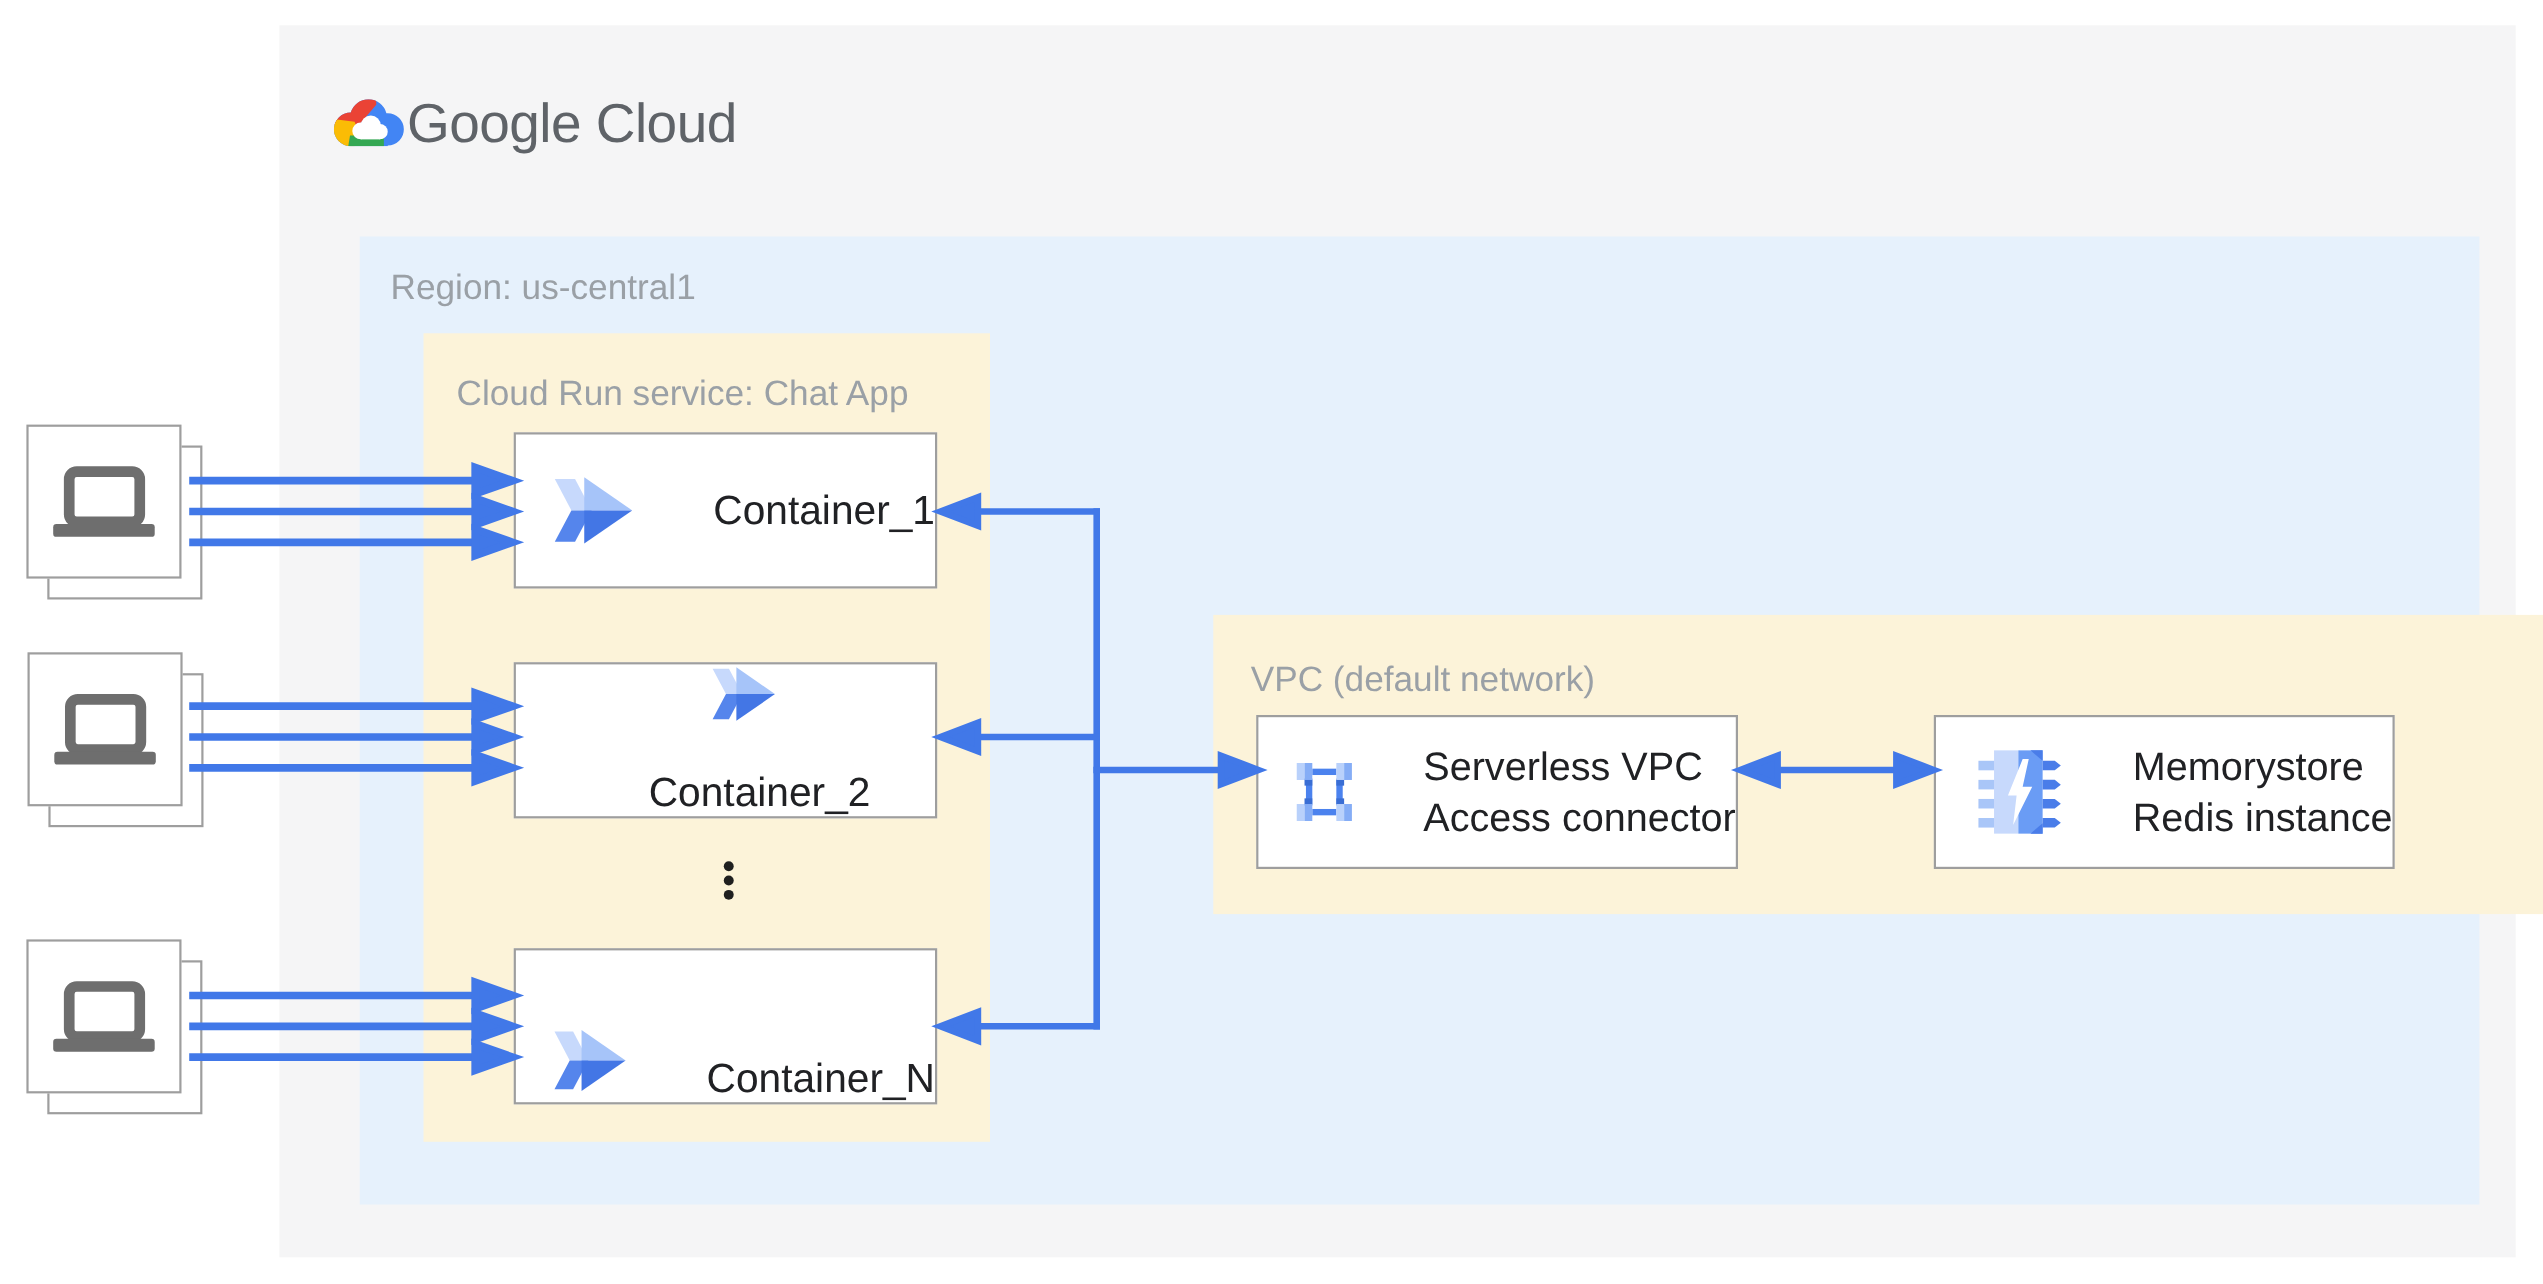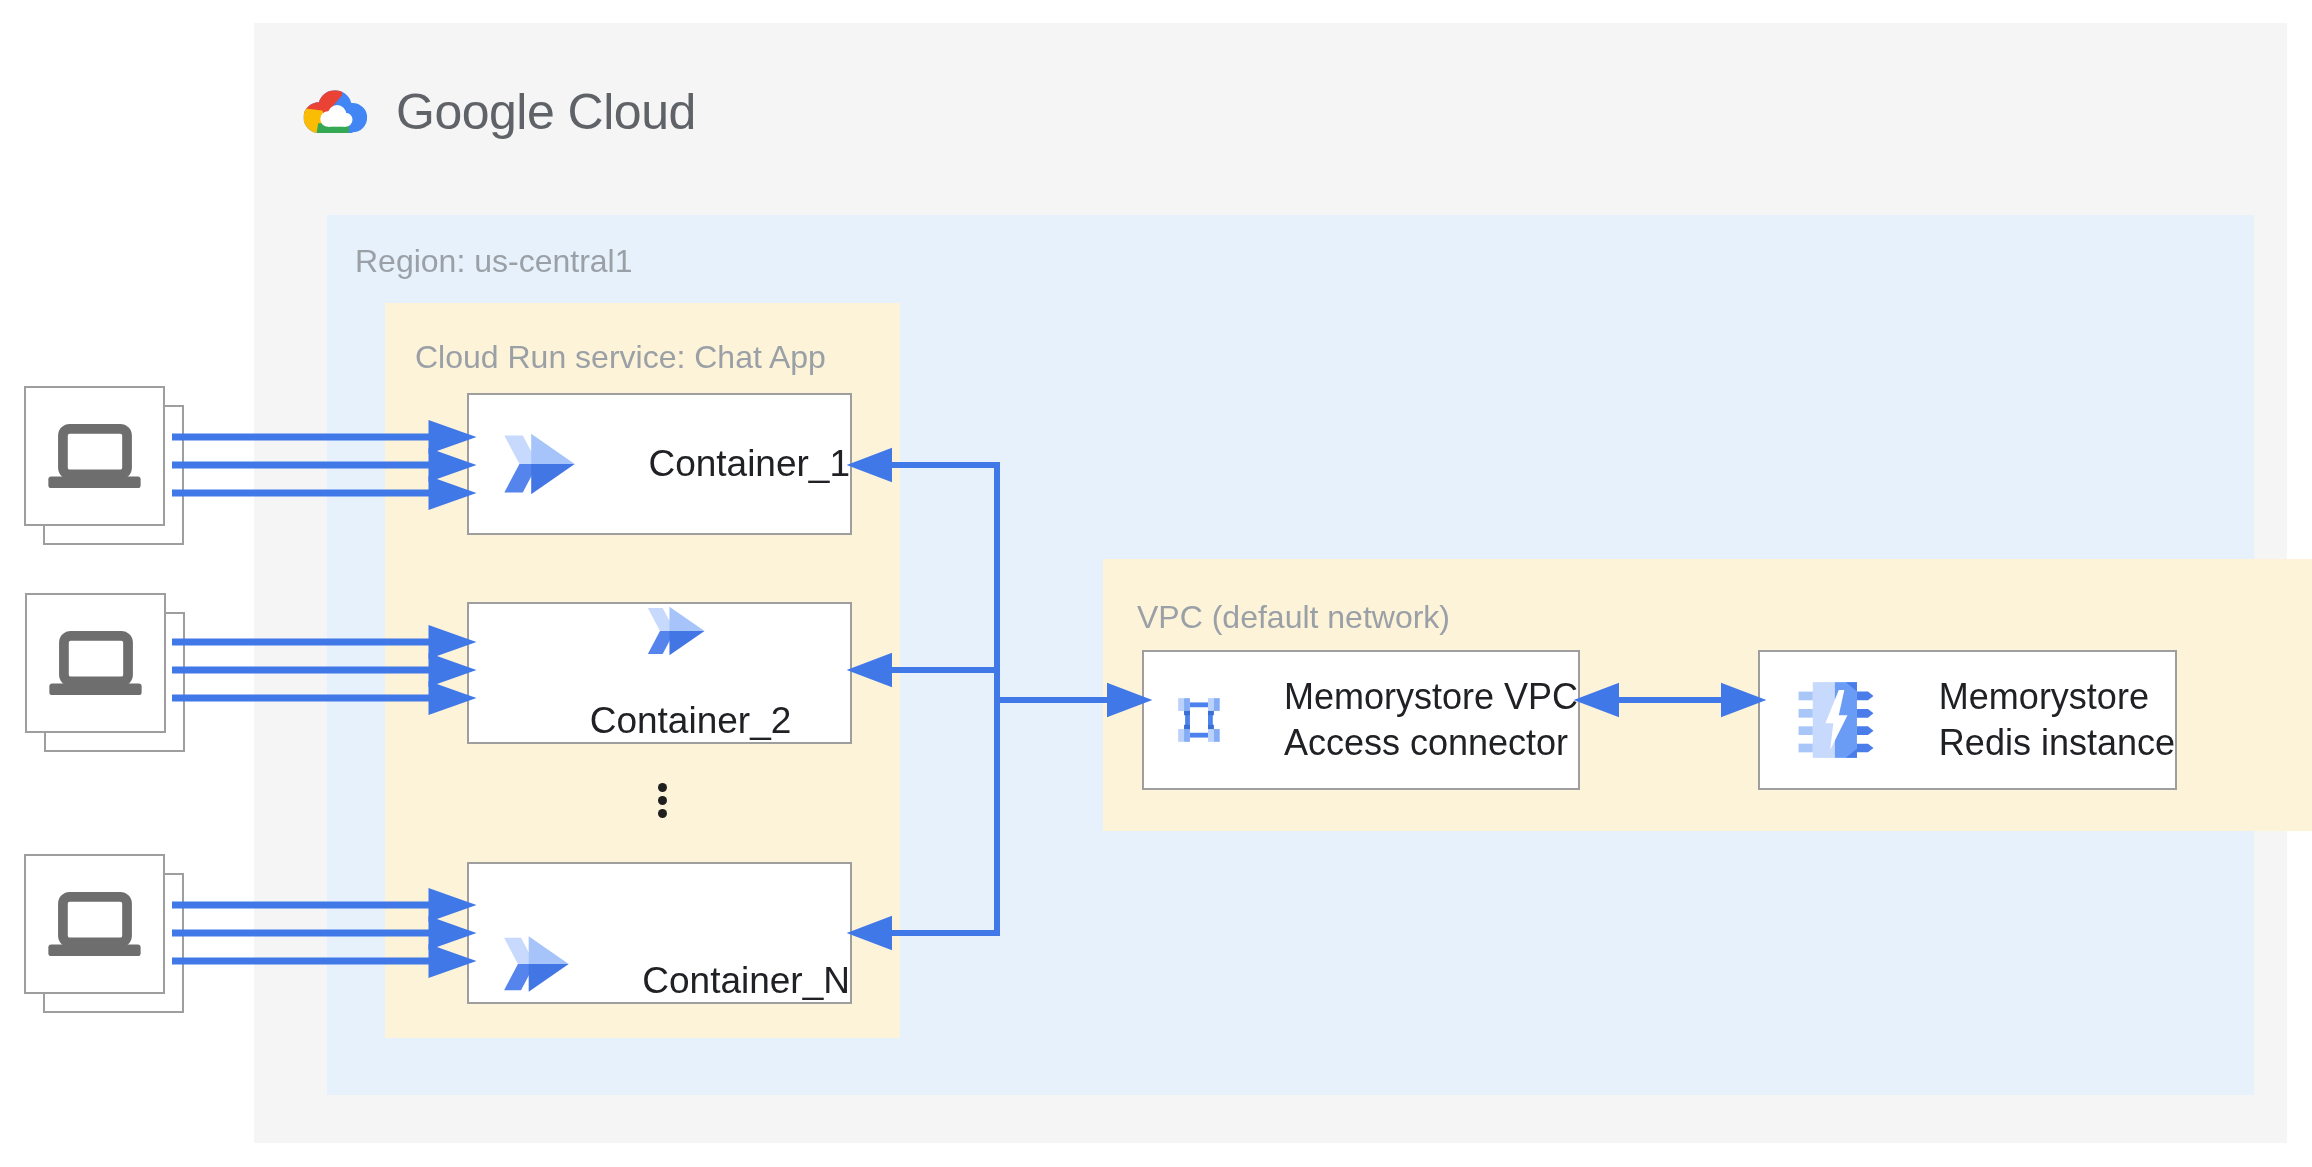--- a/index.html
+++ b/index.html
@@ -2,21 +2,21 @@
 <html><head>
 <meta charset="utf-8">
 <style>
   html,body{margin:0;padding:0;background:#fff;}
   *{box-sizing:border-box;}
   .canvas{
     position:relative;width:2312px;height:1167px;background:#ffffff;
     font-family:"Liberation Sans",sans-serif;overflow:hidden;
   }
   .panel{position:absolute;left:254px;top:23px;width:2033px;height:1120px;background:#f5f5f6;}
-  .logo{position:absolute;left:46px;top:58px;display:flex;align-items:center;gap:26px;}
+  .logo{position:absolute;left:46px;top:58px;display:flex;align-items:center;}
   .logo-text{font-size:50px;color:#5f6368;letter-spacing:-0.5px;white-space:nowrap;}
   .region{position:absolute;left:73px;top:192px;width:1927px;height:880px;background:#e6f1fc;}
   .zone-label{font-size:32px;color:#9aa0a6;white-space:nowrap;}
   .region>.zone-label{position:absolute;left:28px;top:28px;}
   .cloudrun{position:absolute;left:58px;top:88px;width:515px;height:735px;background:#fcf3d9;}
   .cloudrun>.zone-label{position:absolute;left:30px;top:36px;}
   .vpc{position:absolute;left:776px;top:309px;width:1220px;height:272px;background:#fcf3d9;margin-top:35px;}
   .vpc>.zone-label{position:absolute;left:34px;top:40px;}
   .node{
     position:absolute;background:#ffffff;border:2px solid #9e9e9e;
@@ -122,21 +122,21 @@
             <rect x="6" y="4" width="11" height="24" fill="#b9d1fb"></rect>
               <rect x="17" y="4" width="11" height="24" fill="#85adf6"></rect>
             <rect x="62" y="4" width="11" height="24" fill="#b9d1fb"></rect>
               <rect x="73" y="4" width="11" height="24" fill="#85adf6"></rect>
             <rect x="6" y="62" width="11" height="24" fill="#b9d1fb"></rect>
               <rect x="17" y="62" width="11" height="24" fill="#85adf6"></rect>
             <rect x="62" y="62" width="11" height="24" fill="#b9d1fb"></rect>
               <rect x="73" y="62" width="11" height="24" fill="#85adf6"></rect>
           </svg>
           <div class="vpc-node-label">
-            <div>Memorystore VPC</div>
+            <div>Serverless VPC</div>
             <div>Access connector</div>
           </div>
         </div>
 
         <div class="node memorystore">
           <svg width="100" height="90" viewBox="0 0 100 100">
             <rect x="20" y="2" width="28" height="96" fill="#c7d9fc"></rect>
             <rect x="48" y="2" width="28" height="96" fill="#6a9cf5"></rect>
             <polygon points="62,2 76,2 76,14" fill="#4a7de9"></polygon>
             <polygon points="76,86 76,98 62,98" fill="#4a7de9"></polygon>

